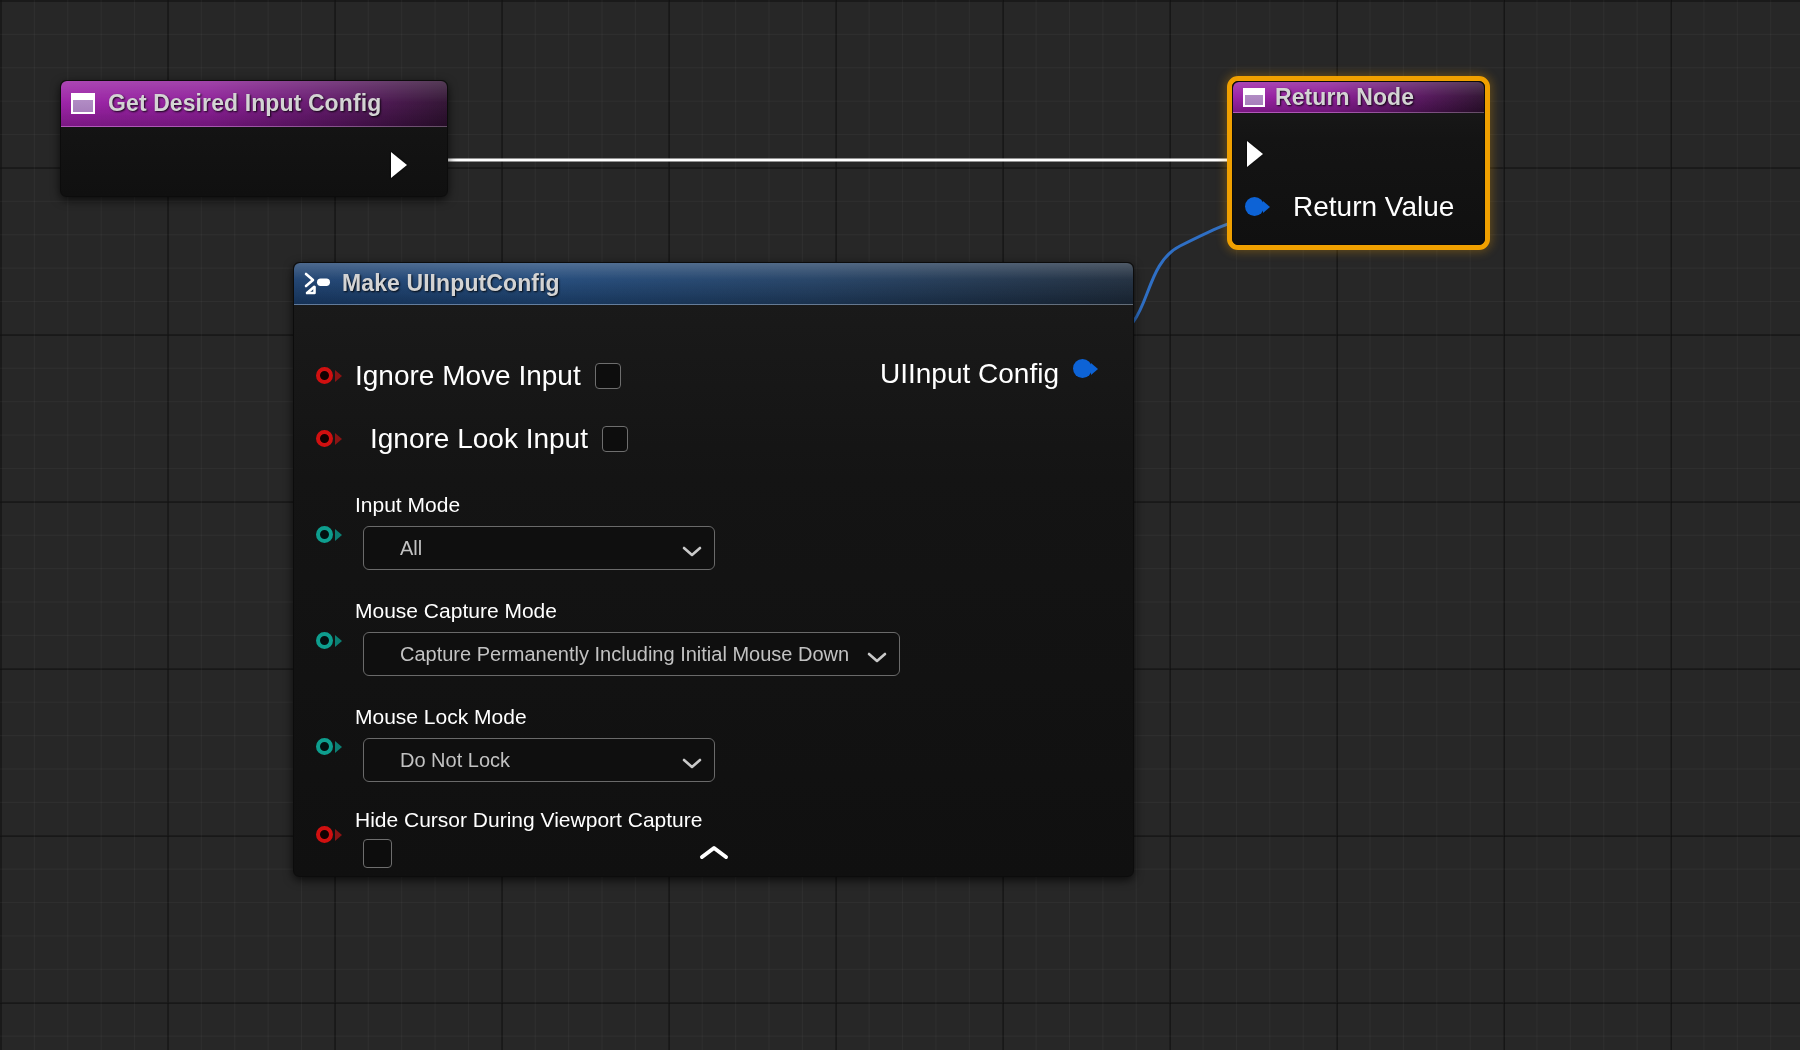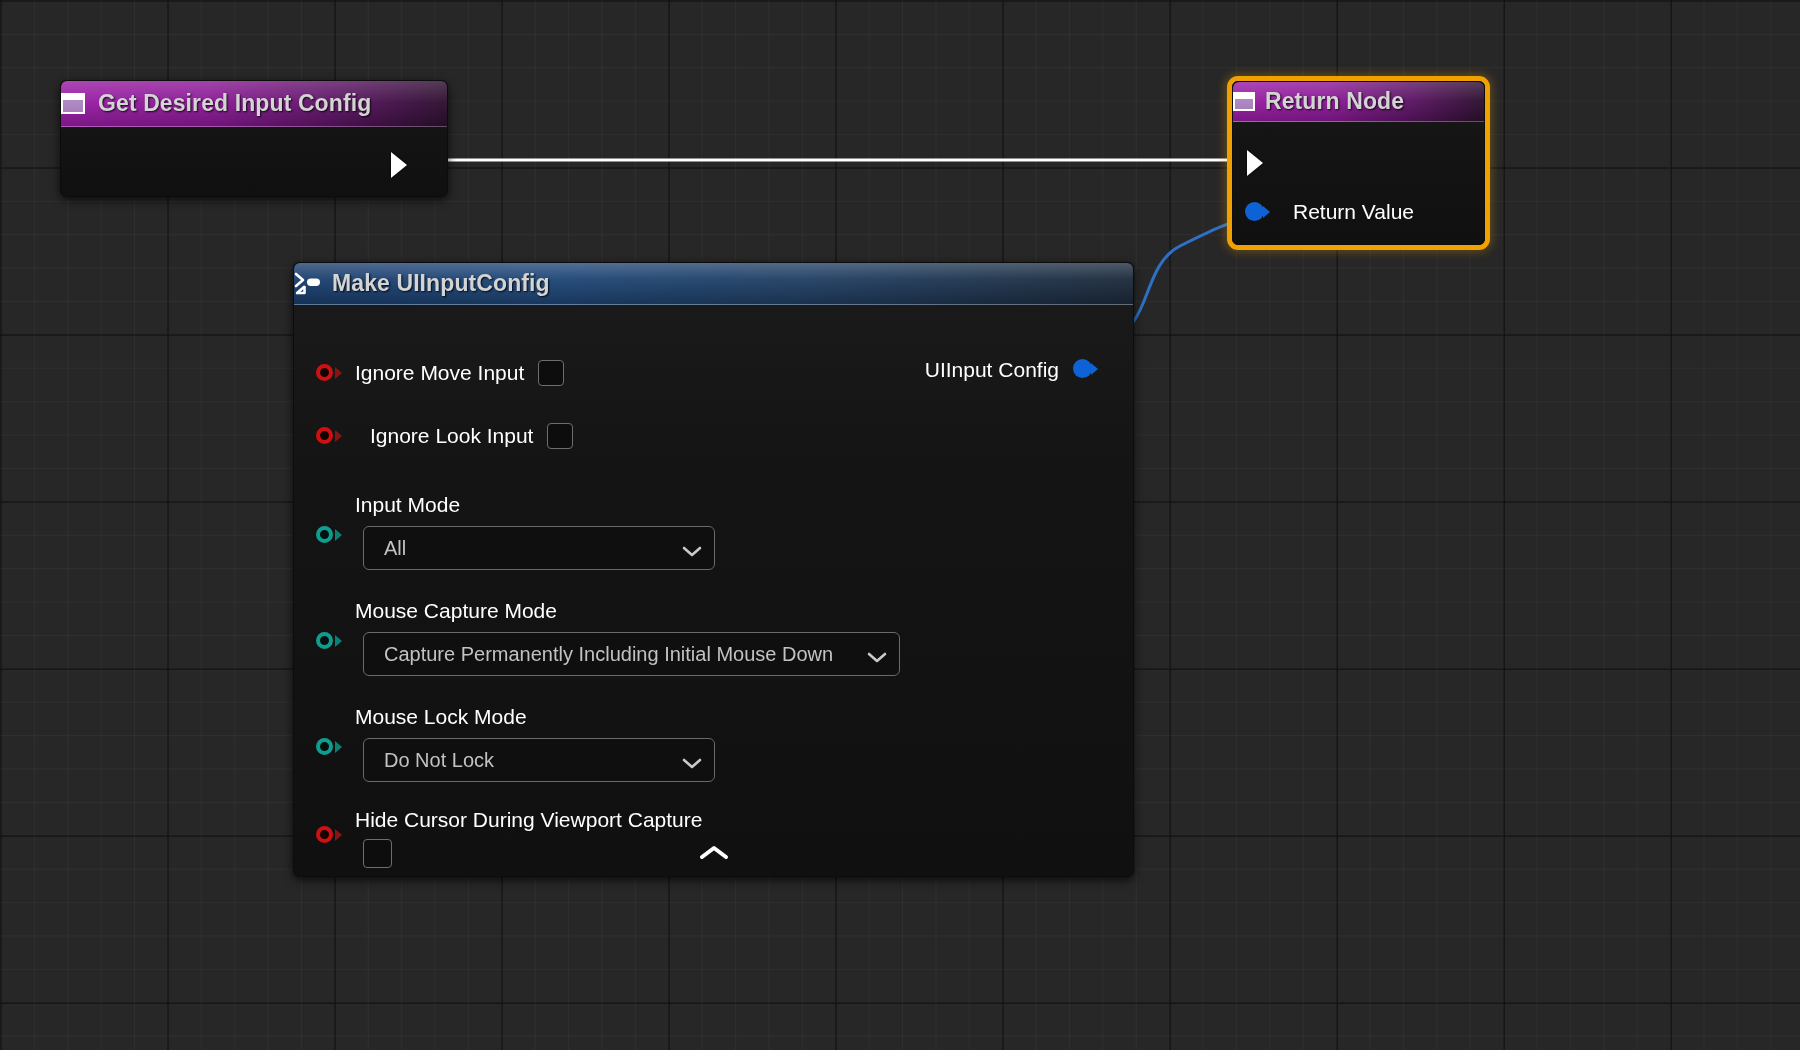--- a/index.html
+++ b/index.html
@@ -56,21 +56,21 @@
     background: linear-gradient(to bottom, #1b1b1b 0%, #141414 35%, #101010 100%);
     border: 1px solid #0c0c0c;
     height: 100%;
     box-sizing: border-box;
   }
 
   
   .node-header {
     display: flex;
     align-items: center;
-    padding: 0 0;
+    padding: 0 10px;
     height: 46px;
     box-sizing: border-box;
     text-align: center;
   }
   .header-purple {
     background:
       linear-gradient(to bottom, rgba(255,255,255,0.18) 0%, rgba(255,255,255,0.03) 48%, rgba(0,0,0,0.20) 100%),
       linear-gradient(to right, #9a1ea5 0%, #8c1b97 38%, #5b1563 72%, #2e1030 100%);
     border-top-left-radius: 6px;
     border-top-right-radius: 6px;
@@ -135,21 +135,21 @@
     border-top: 6px solid transparent;
     border-bottom: 6px solid transparent;
     border-left: 7px solid #8a1414;
   }
   .pin-arrow-sm.teal { border-left-color: #0b7f73; }
   .pin-arrow-sm.blue { border-left-color: #0d63d6; }
 
   
   .pin-label {
     color: #ffffff;
-    font-size: 21px;
+    font-size: 28px;
     white-space: nowrap;
   }
   .prop-label {
     color: #ffffff;
     font-size: 21px;
     white-space: nowrap;
   }
 
   
   .bp-checkbox {
@@ -163,21 +163,21 @@
 
   
   .bp-combo {
     height: 44px;
     border: 1px solid #6a6a6a;
     border-radius: 6px;
     background: #0f0f0f;
     display: flex;
     align-items: center;
     justify-content: space-between;
-    padding: 0 12px 0 20px;
+    padding: 0 12px 0 36px;
     box-sizing: border-box;
   }
   .bp-combo-text {
     color: #c2c2c2;
     font-size: 20px;
     white-space: nowrap;
   }
   .chev {
     width: 20px; height: 11px;
     flex: 0 0 auto;
@@ -334,21 +334,21 @@
           <path d="M4 13 L16 4 L28 13" fill="none" stroke="#ffffff" stroke-width="4" stroke-linecap="round" stroke-linejoin="round"></path>
         </svg>
       </div>
 
     </div>
   </div>
 </div>
 
 <div class="selected-wrap" id="node-return" style="left:1227px; top:76px; width:263px; height:174px;">
   <div class="node-inner">
-    <div class="node-header header-purple" style="height:40px;">
+    <div class="node-header header-purple" style="height:31px;">
       <span class="icon-function" style="width:22px;height:19px;margin-right:10px;"></span>
       <span class="node-title">Return Node</span>
     </div>
     <div class="node-body" style="height:124px;">
 
       <div class="pin-exec" style="left:14px; top:28px;"></div>
 
       <div style="position:absolute; left:12px; top:78px; display:flex; align-items:center;">
         <span style="position:relative; width:36px; height:22px; display:inline-block;">
           <span class="pin-circle pin-blue-filled" style="left:0; top:1px;"></span>

